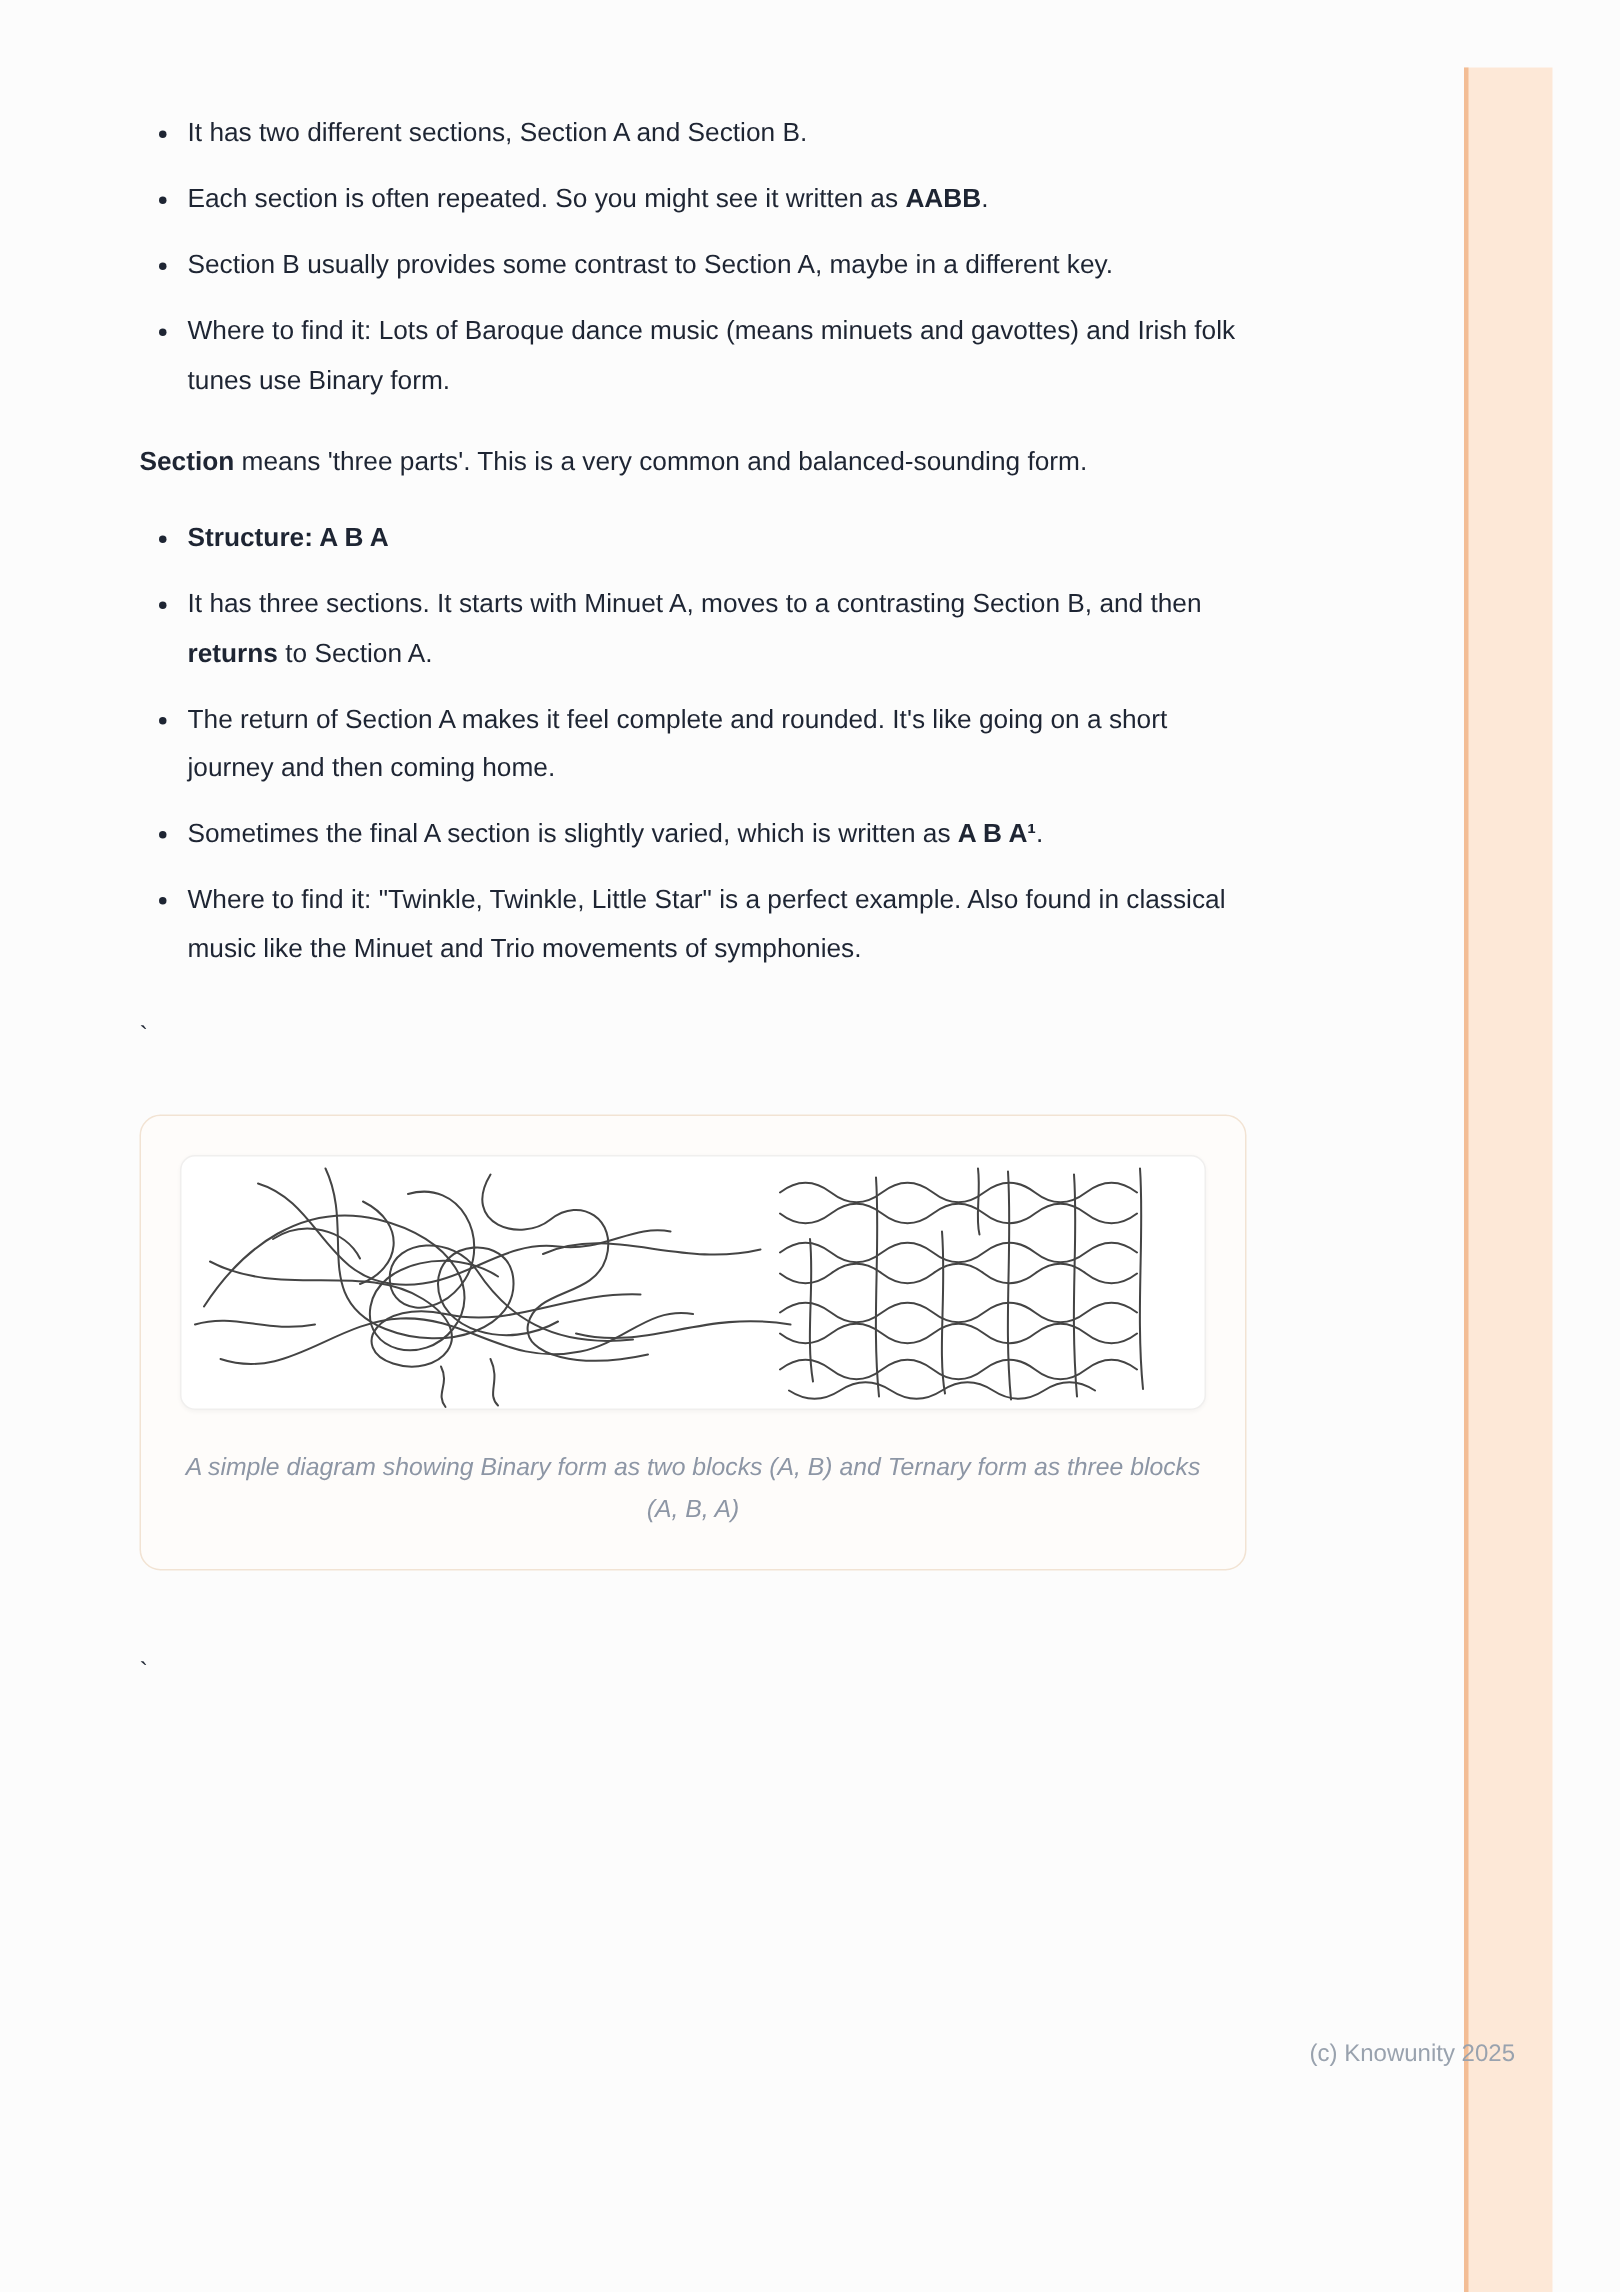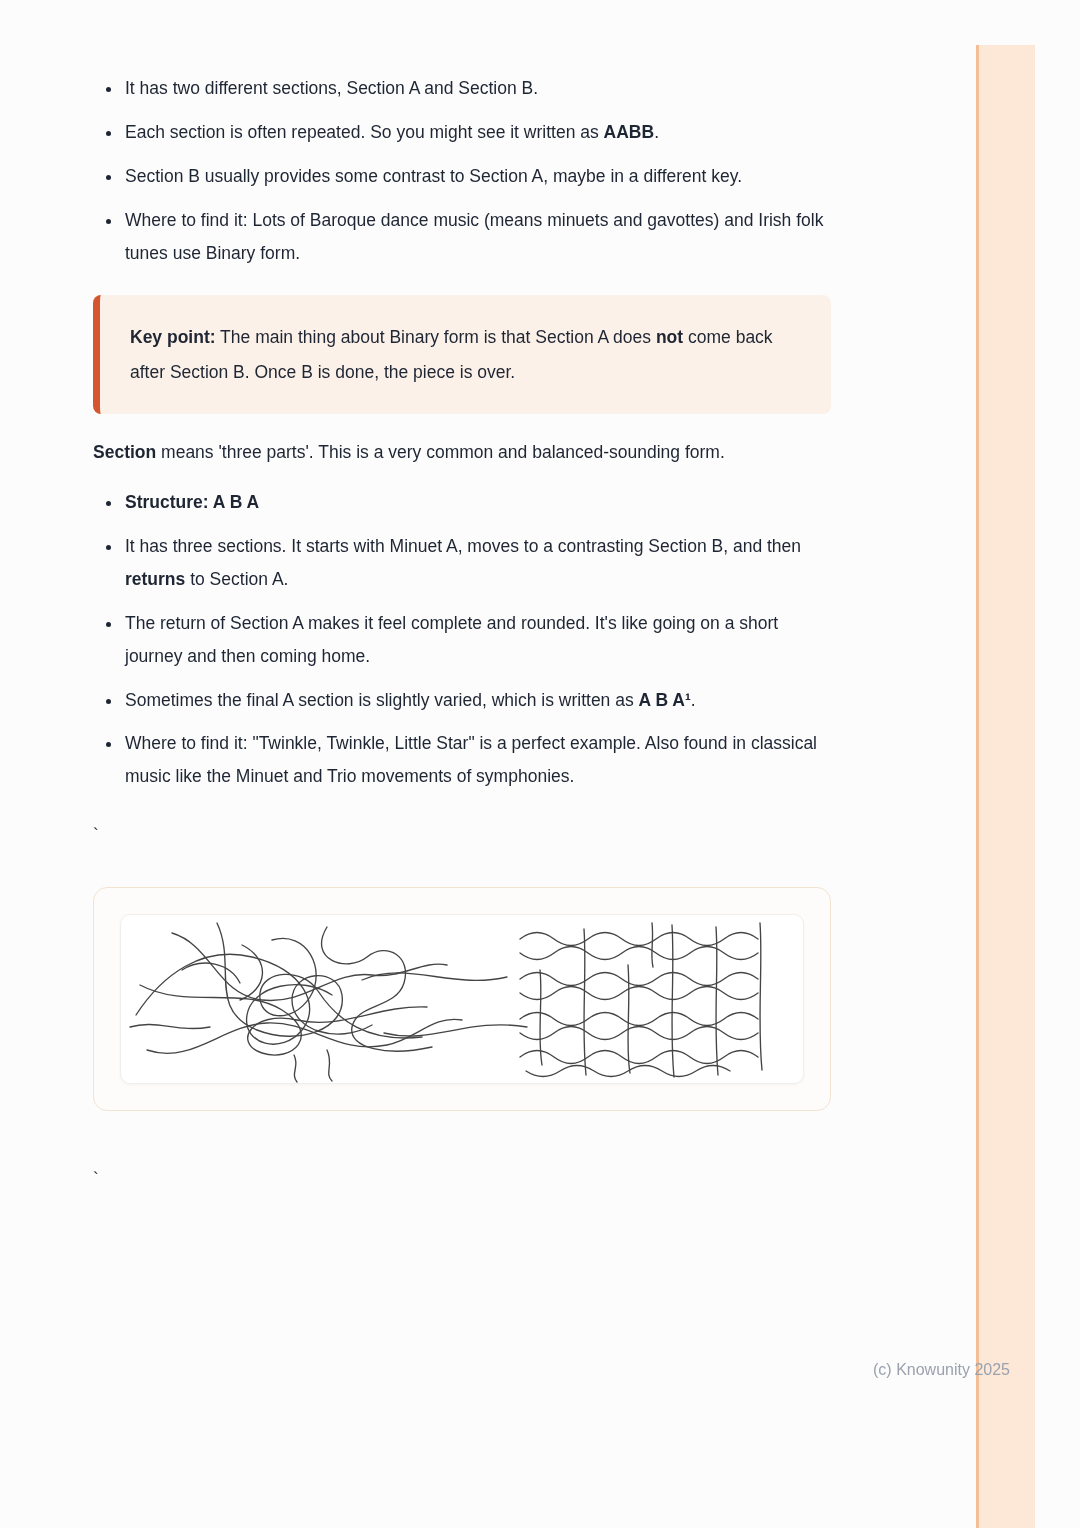--- a/index.html
+++ b/index.html
@@ -97,21 +97,20 @@
 
 <div class="content">
 
   <ul class="doc-list">
       <li><span>It has two different sections, Section A and Section B.</span></li>
       <li><span>Each section is often repeated. So you might see it written as </span><span class="b">AABB</span><span>.</span></li>
       <li><span>Section B usually provides some contrast to Section A, maybe in a different key.</span></li>
       <li><span class="i">Where to find it:</span><span> Lots of Baroque dance music (means minuets and gavottes) and Irish folk tunes use Binary form.</span></li>
     </ul>
 
-  <div class="callout"><span class="b">Key point:</span><span> The main thing about Binary form is that Section A does </span><span class="b">not</span><span> come back after Section B. Once B is done, the piece is over.</span></div>
 
 
   <p class="intro"><span class="b">Section</span><span> means 'three parts'. This is a very common and balanced-sounding form.</span></p>
 
   <ul class="doc-list list-gap">
       <li><span class="b">Structure: A B A</span></li>
       <li><span>It has three sections. It starts with Minuet A, moves to a contrasting Section B, and then </span><span class="b">returns</span><span> to Section A.</span></li>
       <li><span>The return of Section A makes it feel complete and rounded. It's like going on a short journey and then coming home.</span></li>
       <li><span>Sometimes the final A section is slightly varied, which is written as </span><span class="b">A B A¹</span><span>.</span></li>
       <li><span class="i">Where to find it:</span><span> "Twinkle, Twinkle, Little Star" is a perfect example. Also found in classical music like the Minuet and Trio movements of symphonies.</span></li>
@@ -150,19 +149,20 @@
           <path d="M418,55 C421,85 415,120 420,150"></path>
           <path d="M462,14 C465,60 459,110 464,160"></path>
           <path d="M506,50 C509,90 503,130 508,158"></path>
           <path d="M550,10 C553,60 547,110 552,162"></path>
           <path d="M594,12 C597,55 591,100 596,160"></path>
           <path d="M638,8 C641,50 635,105 640,155"></path>
           <path d="M530,8 C532,25 528,40 531,52"></path>
         </g>
       </svg>
     </div>
+    <div class="figure-caption">A simple diagram showing Binary form as two blocks (A, B) and Ternary form as three blocks (A, B, A)</div>
   </div>
 
   <div class="stray stray-2">`</div>
 
 </div>
 
 <div class="footer-mark">(c) Knowunity 2025</div>
 
 </body></html>

